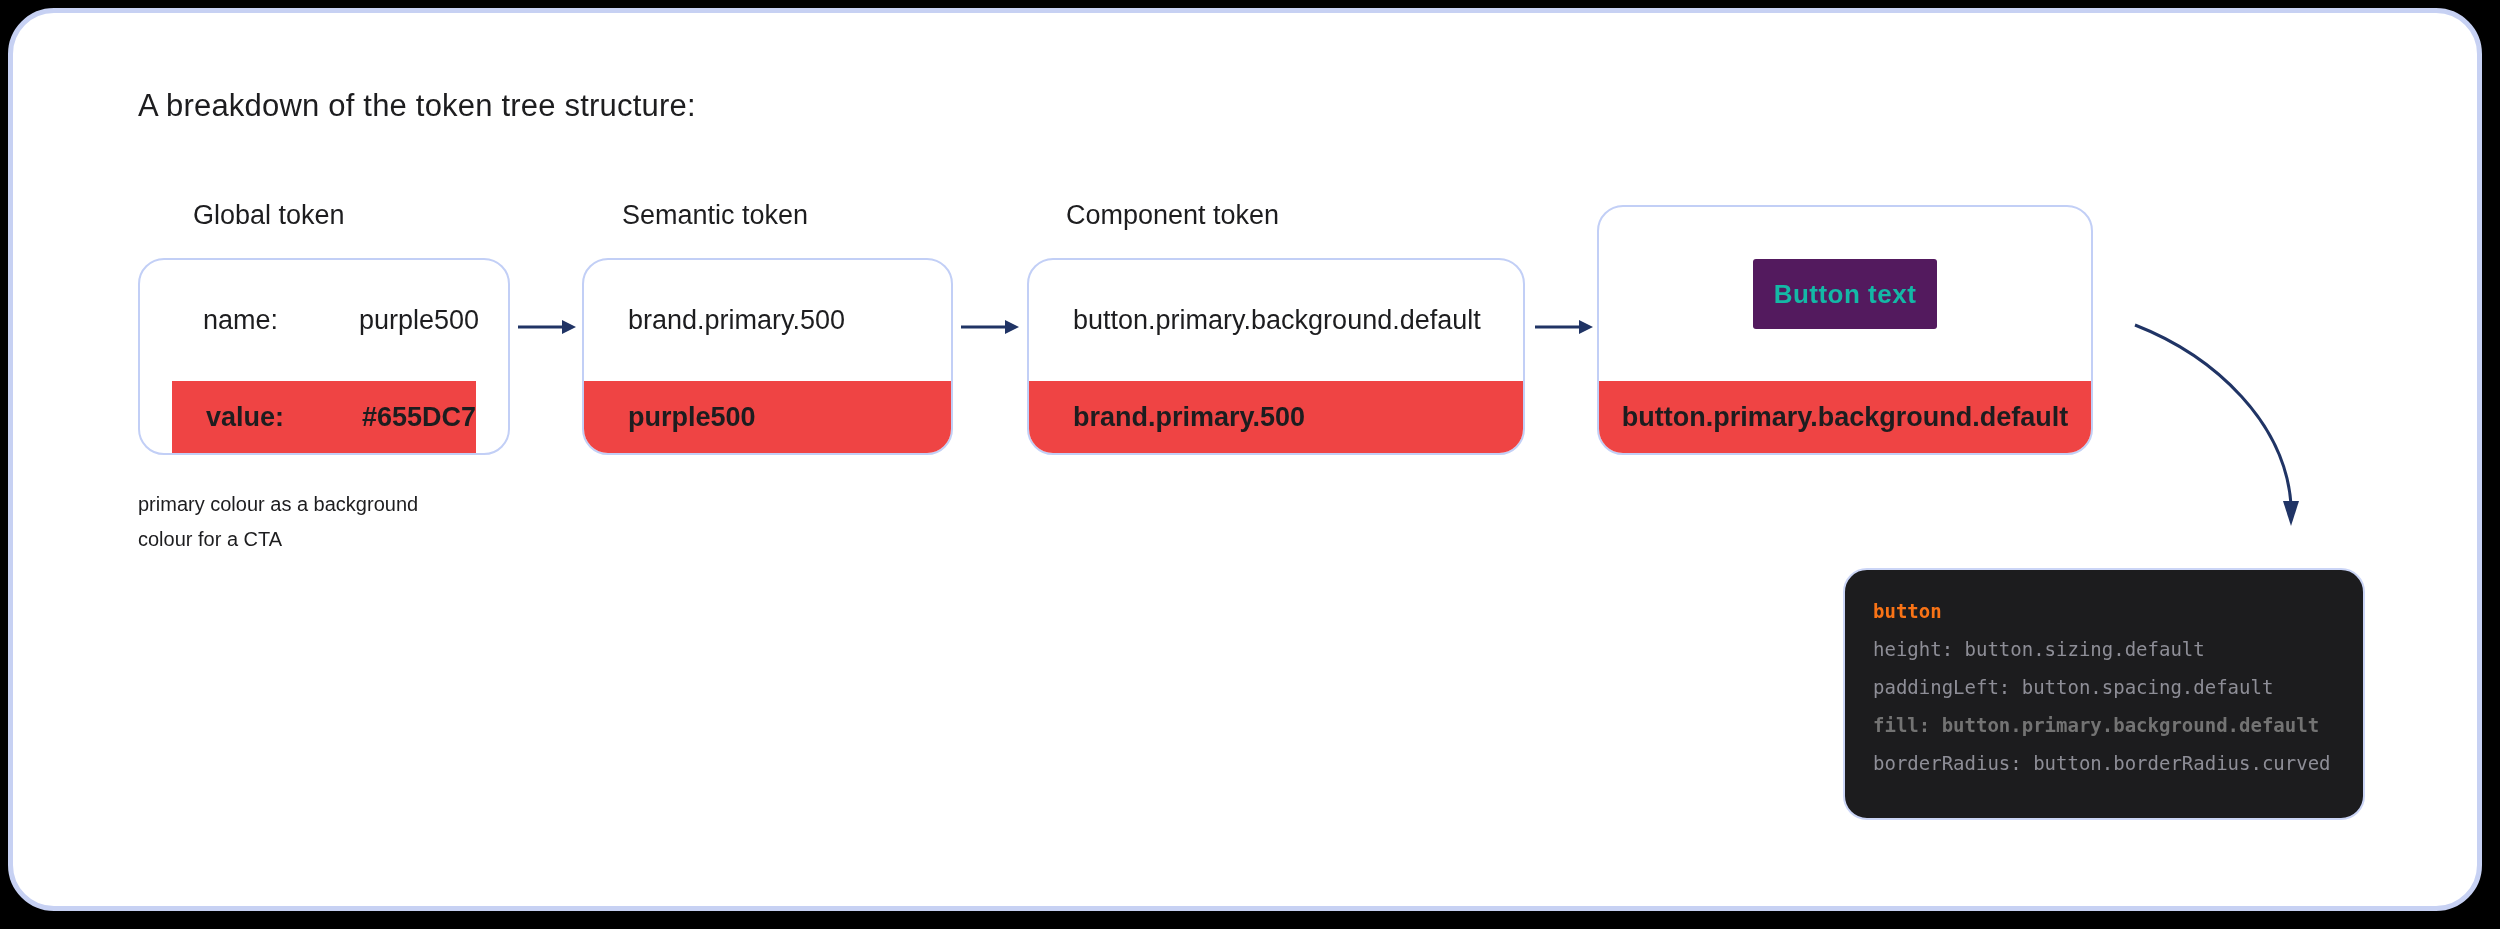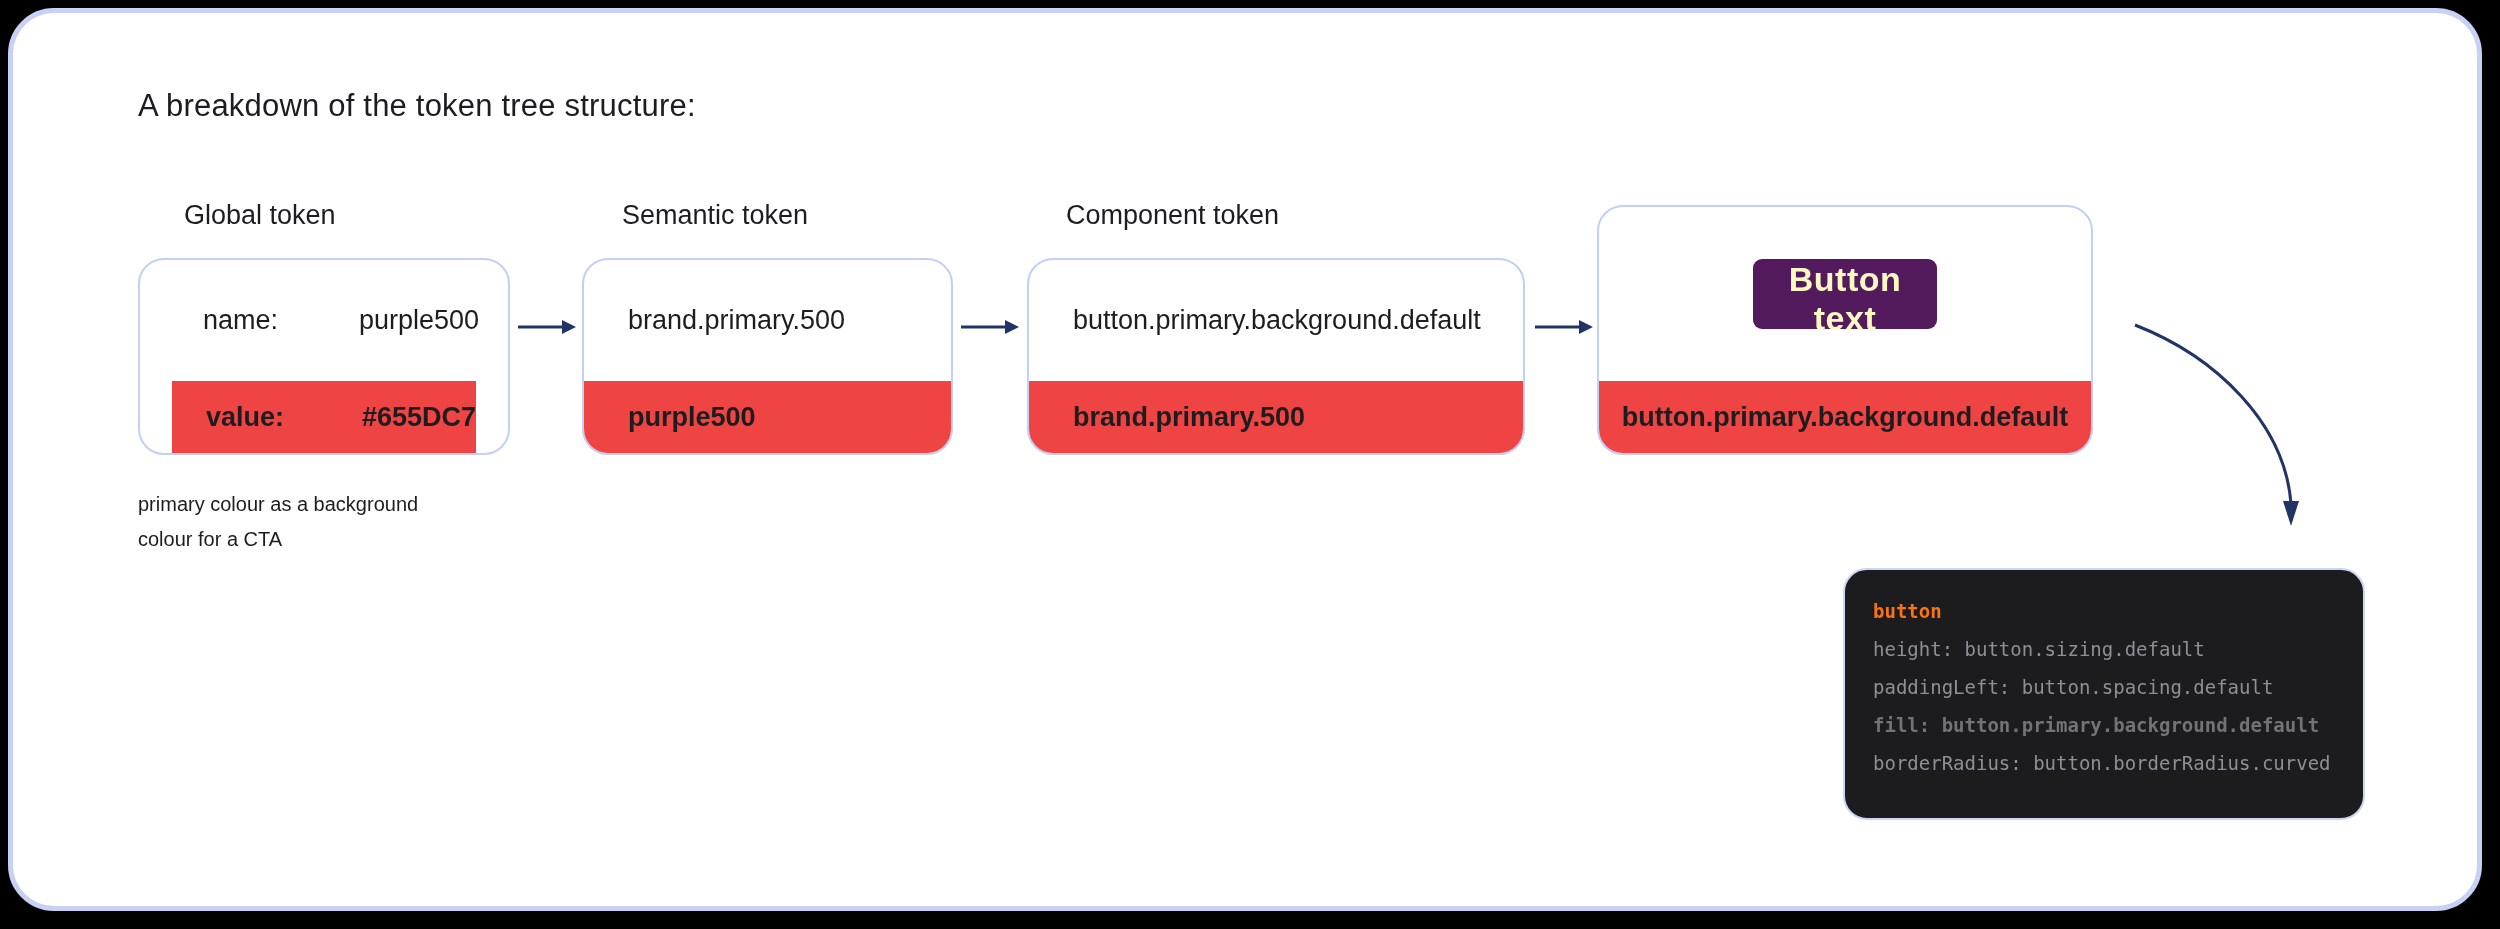--- a/index.html
+++ b/index.html
@@ -6,21 +6,21 @@
   .stage{
     position:relative;width:2500px;height:919px;background:#000;
     font-family:"Liberation Sans",sans-serif;color:#1d1d1f;overflow:hidden;
   }
   .panel{
     position:absolute;left:8px;top:8px;width:2474px;height:903px;
     background:#fff;border:5px solid #c7d1f3;border-radius:46px;box-sizing:border-box;
   }
   .title{position:absolute;left:138px;top:88px;font-size:31px;letter-spacing:0.2px;}
   .col-label{position:absolute;top:200px;font-size:27px;}
-  .col-label.l1{left:184px}
+  .col-label.l1{left:193px}
   .col-label.l2{left:622px}
   .col-label.l3{left:1066px}
 
   .card{
     position:absolute;border:2px solid #c2cff6;border-radius:26px;overflow:hidden;
     background:#fff;display:flex;flex-direction:column;box-sizing:border-box;
   }
   .card1{left:138px;top:258px;width:372px;height:197px;align-items:center;}
   .card2{left:582px;top:258px;width:371px;height:197px;}
   .card3{left:1027px;top:258px;width:498px;height:197px;}
@@ -30,22 +30,22 @@
     height:72px;flex:0 0 72px;background:#ef4444;display:flex;align-items:center;
     font-size:27px;font-weight:bold;
   }
   .card1 .card-top,.card1 .card-bottom{padding-left:34px;}
   .card2 .card-top,.card2 .card-bottom{padding-left:44px;}
   .card3 .card-top,.card3 .card-bottom{padding-left:44px;}
   .kv .k{width:156px;flex:0 0 156px;}
   .centered{justify-content:center;padding-left:0;}
 
   .cta{
-    background:#531a5e;color:#fef9c3;border:none;border-radius:9px;
-    width:184px;height:70px;font-size:34px;font-weight:bold;
+    background:#531a5e;color:#14b8a6;border:none;border-radius:3px;
+    width:184px;height:70px;font-size:26px;font-weight:bold;
     font-family:"Liberation Sans",sans-serif;letter-spacing:0.5px;cursor:pointer;
   }
 
   .arrow{position:absolute;top:317px;}
   .arrow.a1{left:518px}
   .arrow.a2{left:961px}
   .arrow.a3{left:1535px}
   .curve-arrow{position:absolute;left:2105px;top:312px;}
 
   .cap-left{position:absolute;left:138px;top:487px;font-size:20px;line-height:35px;}

